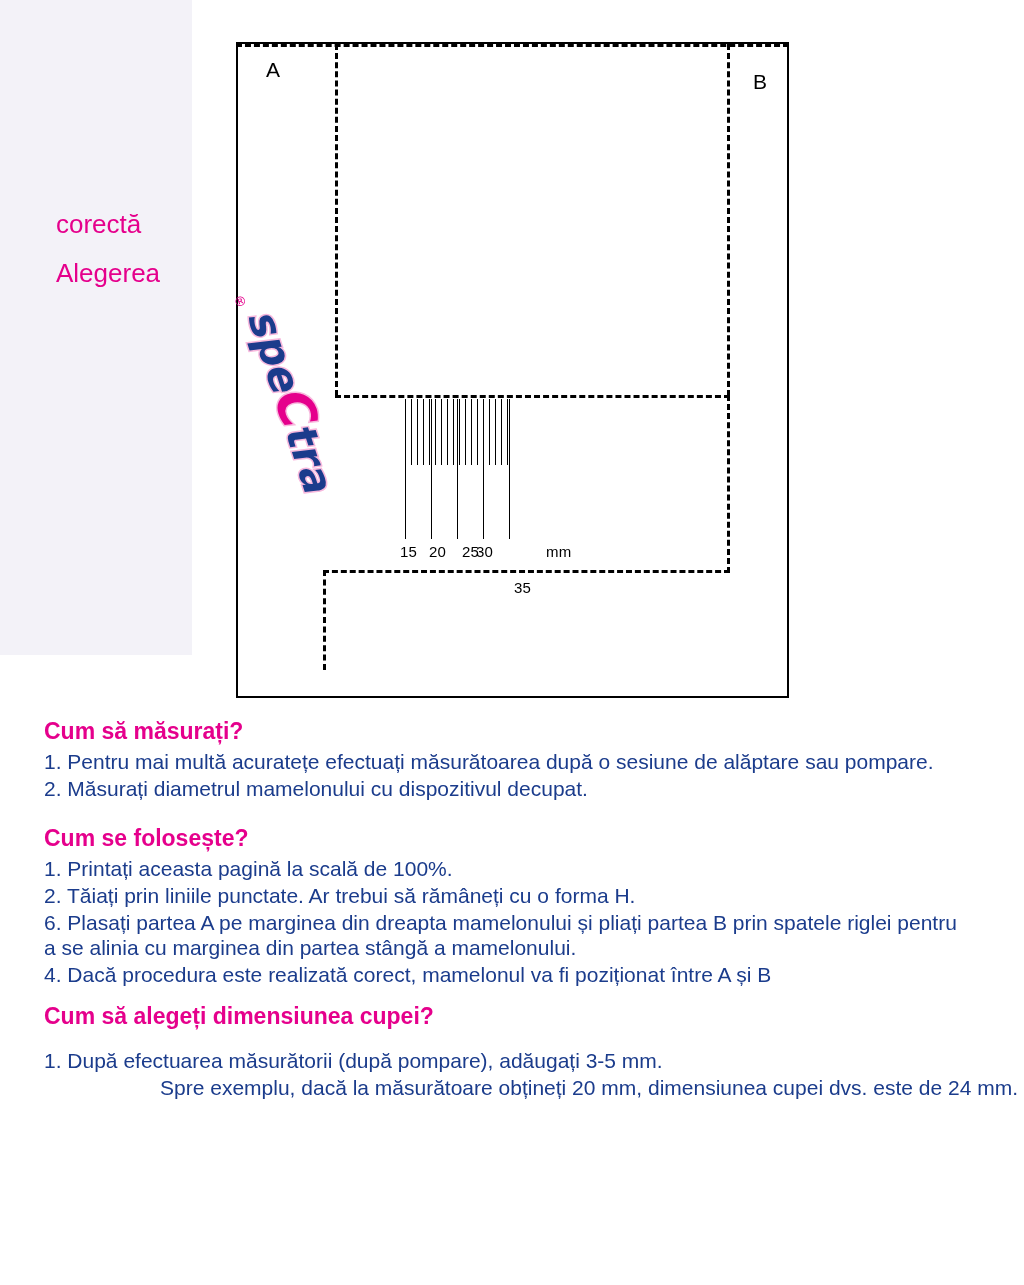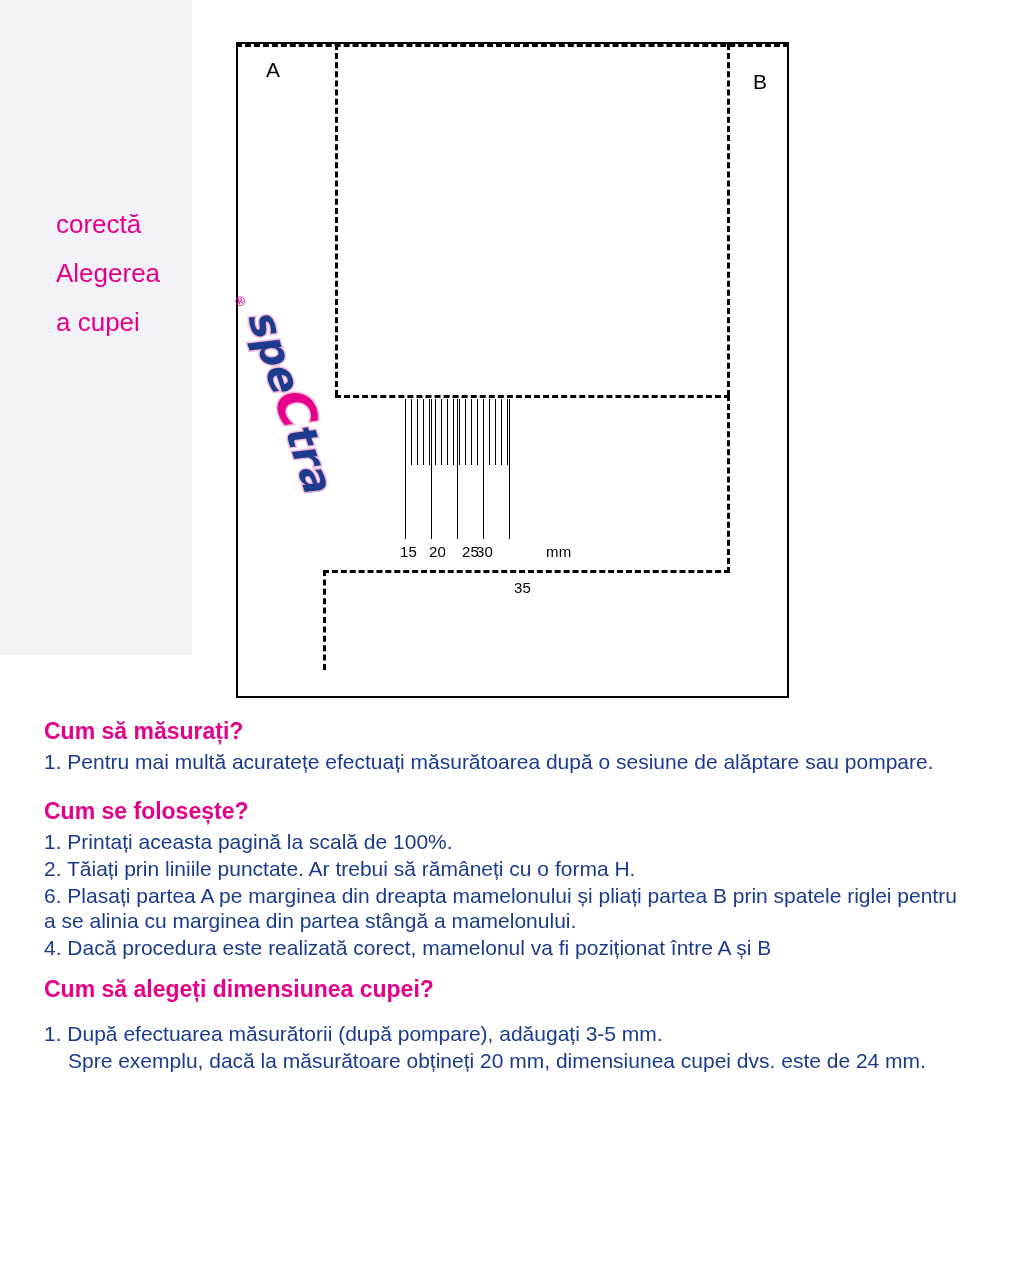--- a/index.html
+++ b/index.html
@@ -163,35 +163,34 @@
     font-family: "Liberation Sans", sans-serif;
   }
   .para {
     color: #1b3c8c;
     font-size: 21px;
     line-height: 25px;
     margin: 0 0 2px 44px;
     width: 930px;
     font-family: "Liberation Sans", sans-serif;
   }
-  .para.indent { margin-left: 68px; }
+  .para.indent { margin-left: 88px; text-align: right; }
   .gap-s { height: 14px; }
   .gap-m { height: 22px; }
 </style>
 </head>
 <body>
 
 <div id="diagram-area">
 
   <div id="left-panel"></div>
 
   <div id="title-block">
     <div>corectă</div>
     <div>Alegerea</div>
-    <div>a cupei</div>
   </div>
 
   <div id="card"></div>
 
   <div class="dash-h" id="dash-top"></div>
   <div class="dash-h" id="dash-mid-left"></div>
   <div class="dash-h" id="dash-bot-left"></div>
   <div class="dash-v" id="dash-v-left"></div>
   <div class="dash-v" id="dash-v-right"></div>
   <div class="dash-v" id="dash-v-left2"></div>
@@ -239,20 +238,21 @@
   <div id="logo">
     <div id="logo-reg">®</div>
     <div id="logo-text"><span>spe</span><span class="c-letter">C</span><span>tra</span></div>
   </div>
 </div>
 
 <div id="text-area">
 
   <div class="heading">Cum să măsurați?</div>
   <p class="para">1. Pentru mai multă acuratețe efectuați măsurătoarea după o sesiune de alăptare sau pompare.</p>
+  <p class="para">2. Măsurați diametrul mamelonului cu dispozitivul decupat.</p>
 
   <div class="gap-m"></div>
 
   <div class="heading">Cum se folosește?</div>
   <p class="para">1. Printați aceasta pagină la scală de 100%.</p>
   <p class="para">2. Tăiați prin liniile punctate. Ar trebui să rămâneți cu o forma H.</p>
   <p class="para">6. Plasați partea A pe marginea din dreapta mamelonului și pliați partea B prin spatele riglei pentru a se alinia cu marginea din partea stângă a mamelonului.</p>
   <p class="para">4. Dacă procedura este realizată corect, mamelonul va fi poziționat între A și B</p>
 
   <div class="gap-s"></div>

